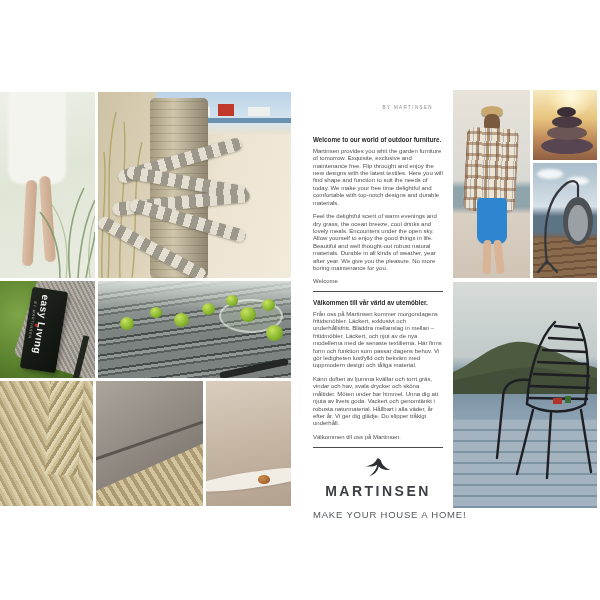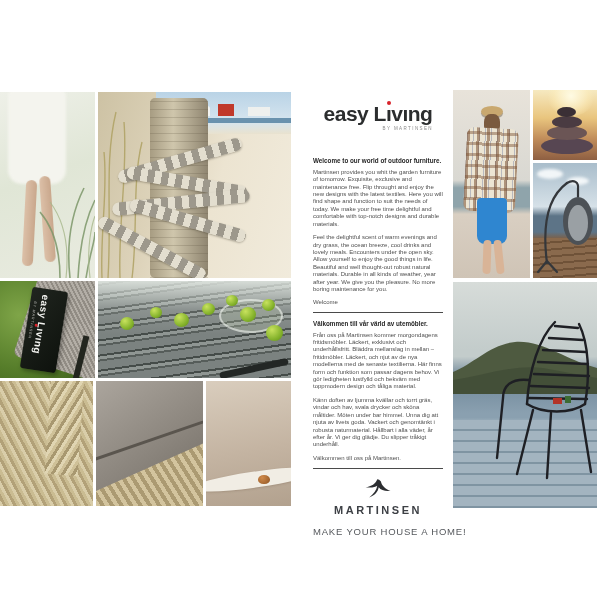--- a/index.html
+++ b/index.html
@@ -131,21 +131,21 @@
   .logo-main{font-weight:bold;font-size:21px;letter-spacing:-.5px;color:#2b2d2e;line-height:1;}
   .iwrap{position:relative;display:inline-block;}
   .iwrap .dot{position:absolute;left:50%;top:-2px;transform:translateX(-50%);width:4px;height:4px;border-radius:50%;background:#d8232a;}
   .logo-by{font-size:4.5px;letter-spacing:1.4px;color:#8a8a8a;text-align:right;padding-right:10px;margin-top:2px;}
   .h-en,.h-sv{font-size:6.3px;font-weight:bold;color:#1f1f1f;margin:0 0 4px 0;line-height:1.25;}
   .col p.body{font-size:6px;line-height:7.4px;margin:0 0 6px 0;color:#4f4f4f;text-align:left;}
   .closing{font-size:6px;line-height:7.4px;margin:0 0 5px 0;color:#4f4f4f;}
   .rule{border:none;border-top:1px solid #4a4a4a;margin:2px 0 7px 0;width:100%;}
   .rule2{border:none;border-top:1px solid #4a4a4a;margin:6px 0 8px 0;width:100%;}
   .footer-logo{text-align:center;margin-top:2px;}
-  .footer-name{font-size:11px;font-weight:bold;letter-spacing:2.5px;color:#3d4045;margin-top:1px;}
+  .footer-name{font-size:14px;font-weight:bold;letter-spacing:2.5px;color:#3d4045;margin-top:1px;}
   .tagline{font-size:9.5px;letter-spacing:.8px;color:#55585c;text-align:left;margin-top:10px;white-space:nowrap;}
 </style>
 </head>
 <body>
 
 <div class="page">
 
   <div class="ph ph-person">
     <div class="dress"></div>
     <div class="leg l1"></div>
@@ -281,21 +281,20 @@
           <path d="M98 131 L94 196"></path>
       </g>
       <rect x="100" y="116" width="9" height="6" fill="#b23327"></rect>
       <rect x="112" y="114" width="6" height="7" fill="#3c6b33"></rect>
     </svg>
   </div>
 
   <div class="col">
 
     <div class="logo">
-      <div class="logo-main"><span>easy L</span><span class="iwrap"><span>ı</span><span class="dot"></span></span><span>vıng</span></div>
       <div class="logo-by">BY MARTINSEN</div>
     </div>
 
     <h2 class="h-en">Welcome to our world of outdoor furniture.</h2>
     <p class="body">Martinsen provides you whit the garden furniture of tomorrow. Exquisite, exclusive and maintenance free. Flip throught and enjoy the new designs with the latest textiles. Here you will find shape and function to suit the needs of today. We make your free time delightful and comfortable with top-notch designs and durable materials.</p>
     <p class="body">Feel the delightful scent of warm evenings and dry grass, the ocean breeze, cool drinks and lovely meals. Encounters under the open sky. Allow yourself to enjoy the good things in life. Beautiful and well thought-out robust natural materials. Durable in all kinds of weather, year after year. We give you the pleasure. No more boring maintenance for you.</p>
     <p class="closing">Welcome</p>
 
     <hr class="rule">
 

